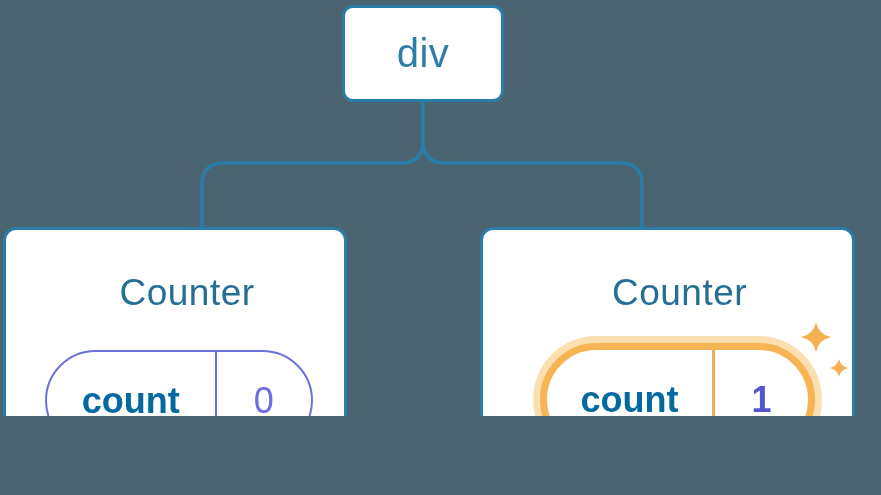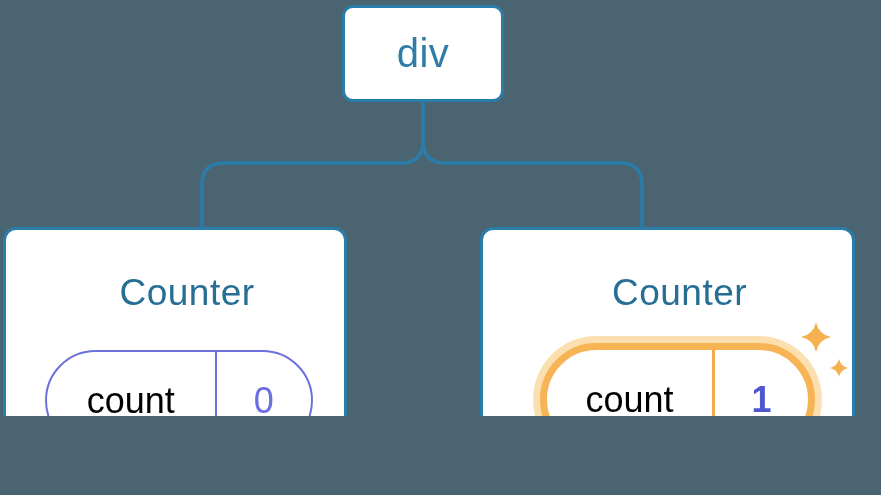--- a/index.html
+++ b/index.html
@@ -92,23 +92,23 @@
   .pill-seg {
     display: flex;
     align-items: center;
     justify-content: center;
   }
   .pill-seg.key { width: 64%; }
   .pill-seg.val { width: 36%; }
   .pill.plain .pill-seg.key     { border-right: 2px solid #6B70DC; }
   .pill.highlight .pill-seg.key { border-right: 3px solid #F2AC4E; }
   .state-key {
-    color: #000000;
+    color: #0369a1;
     font-size: 36px;
-    font-weight: 400;
+    font-weight: 700;
   }
   .state-val {
     color: #6B70DC;
     font-size: 36px;
     font-weight: 400;
   }
   .state-val.bold {
     color: #5056CC;
     font-weight: 700;
   }

